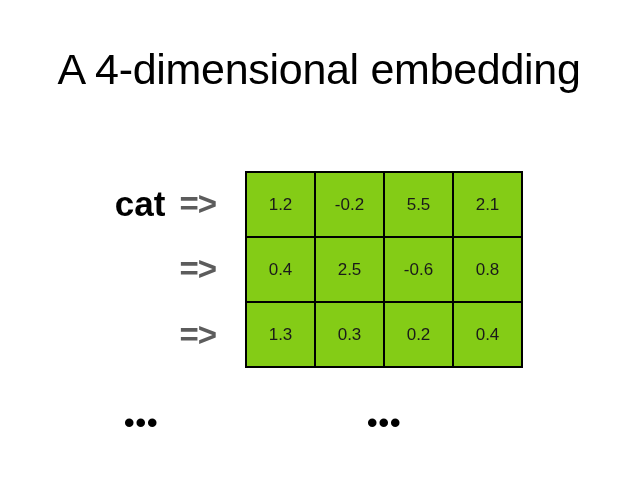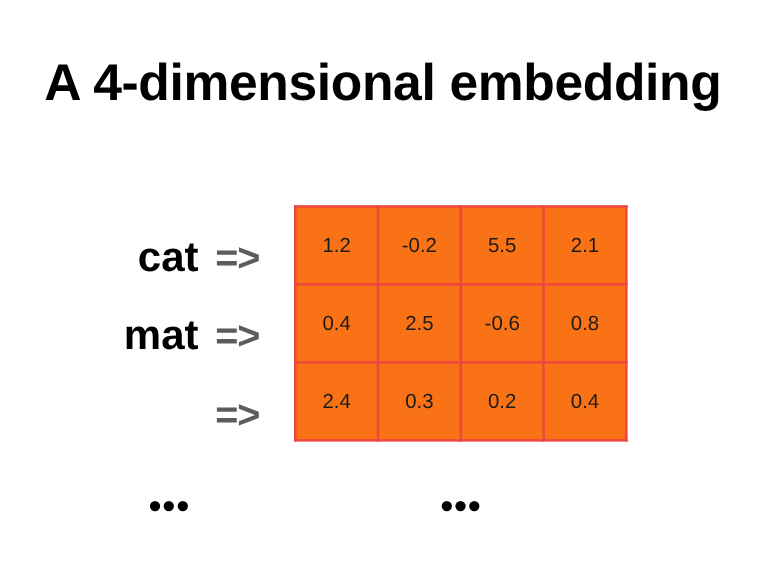--- a/index.html
+++ b/index.html
@@ -21,32 +21,32 @@
   }
 
   
   .slide-title {
     position: absolute;
     left: 0;
     top: 46px;
     width: 638px;
     text-align: center;
     font-size: 43px;
-    font-weight: bold;
+    font-weight: normal;
     color: #000000;
     letter-spacing: -0.3px;
     line-height: 1.1;
     white-space: nowrap;
   }
 
   
   .labels {
     position: absolute;
     left: 52px;
-    top: 182px;
+    top: 171px;
     width: 180px;
     height: 196px;
     display: flex;
     flex-direction: column;
   }
   .label-row {
     flex: 1 1 0;
     display: flex;
     align-items: center;
     justify-content: flex-end;
@@ -72,22 +72,22 @@
   .matrix {
     position: absolute;
     left: 245px;
     top: 171px;
     border-collapse: collapse;
     table-layout: fixed;
   }
   .matrix td {
     width: 67px;
     height: 63px;
-    background: #f97316;
-    border: 2px solid #ef4444;
+    background: #84cc16;
+    border: 2px solid #000000;
     text-align: center;
     vertical-align: middle;
     font-size: 17px;
     font-weight: normal;
     color: #1a1a1a;
     font-family: "Liberation Sans", sans-serif;
     padding: 0;
   }
 
   
@@ -116,21 +116,20 @@
   <div class="slide-title">A 4-dimensional embedding</div>
 
   <div class="labels">
 
     <div class="label-row">
       <span class="word">cat</span>
       <span class="arrow">=&gt;</span>
     </div>
 
     <div class="label-row">
-      <span class="word">mat</span>
       <span class="arrow">=&gt;</span>
     </div>
 
     <div class="label-row">
       <span class="arrow">=&gt;</span>
     </div>
 
   </div>
 
   <table class="matrix">
@@ -141,21 +140,21 @@
         <td>5.5</td>
         <td>2.1</td>
       </tr>
       <tr>
         <td>0.4</td>
         <td>2.5</td>
         <td>-0.6</td>
         <td>0.8</td>
       </tr>
       <tr>
-        <td>2.4</td>
+        <td>1.3</td>
         <td>0.3</td>
         <td>0.2</td>
         <td>0.4</td>
       </tr>
     </tbody>
   </table>
 
   <div class="ellipsis ellipsis-words">•••</div>
 
   <div class="ellipsis ellipsis-matrix">•••</div>

